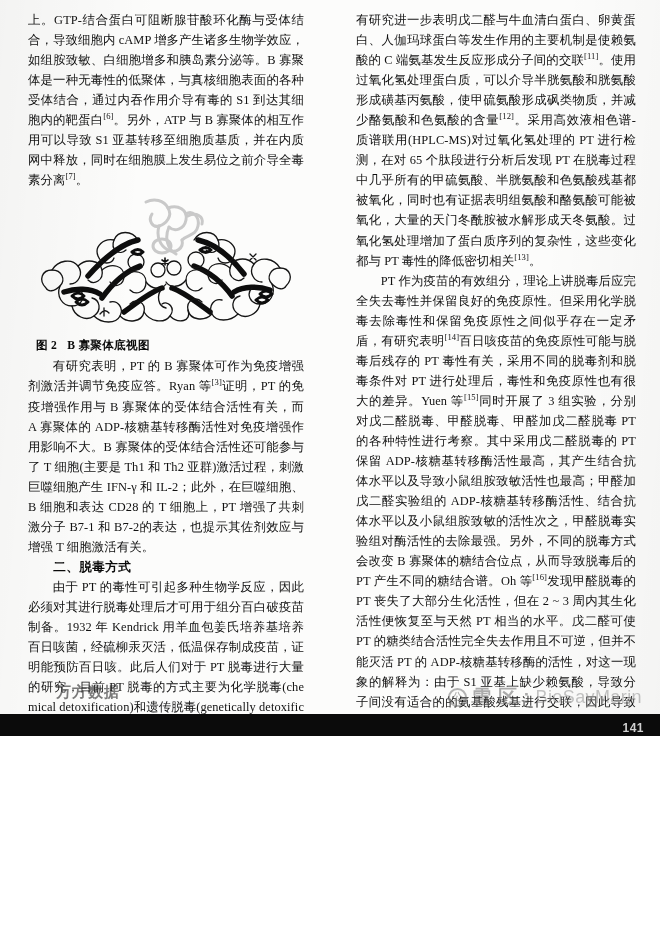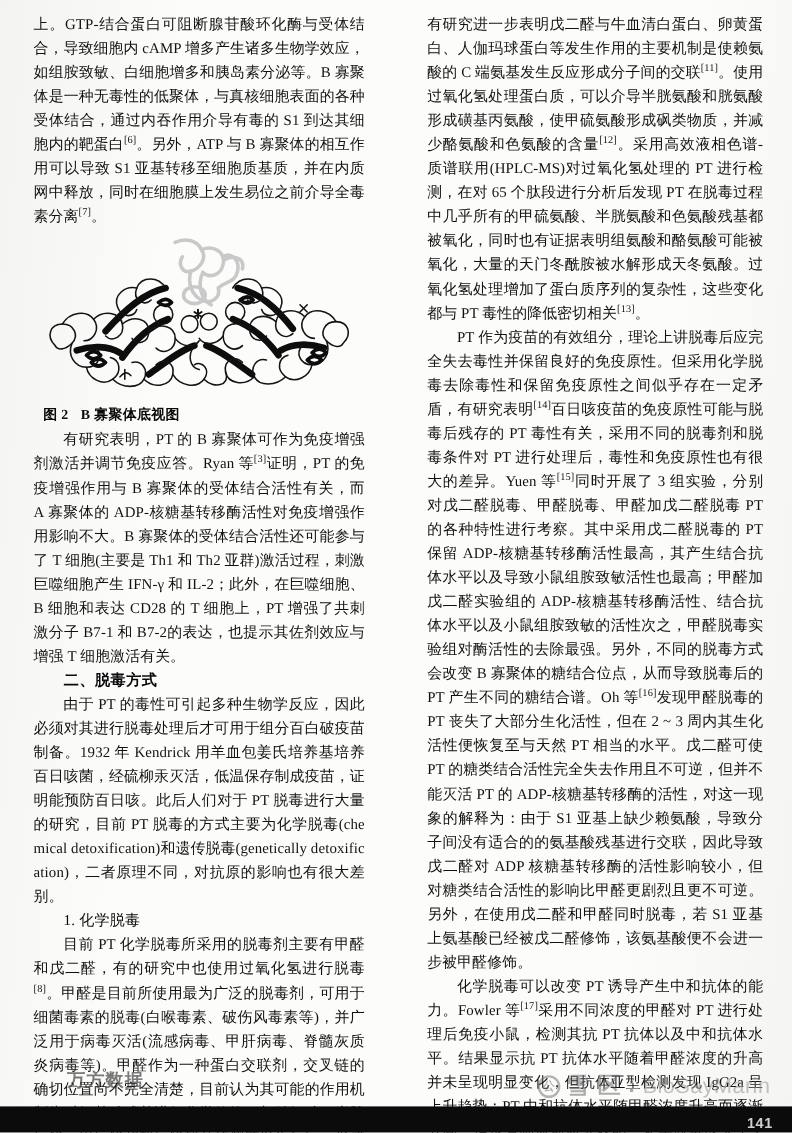--- a/index.html
+++ b/index.html
@@ -12,21 +12,21 @@
   }
 
   body {
     font-family: "Liberation Serif", "DejaVu Serif", serif;
     color: #0a0a0a;
   }
 
   #page {
     position: relative;
     width: 660px;
-    height: 944px;
+    height: 736px;
     background: #fcfcfb;
     overflow: hidden;
   }
 
   
   #page::before {
     content: "";
     position: absolute;
     inset: 0;
     pointer-events: none;

